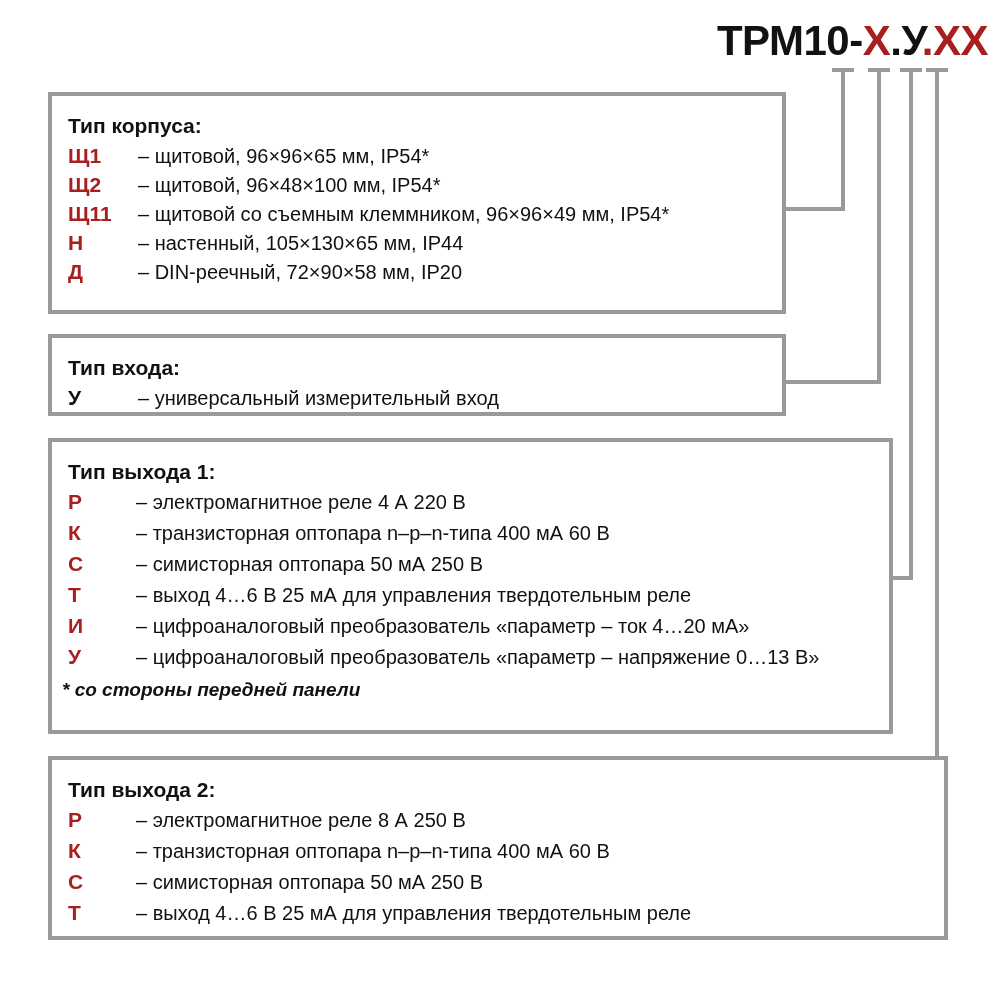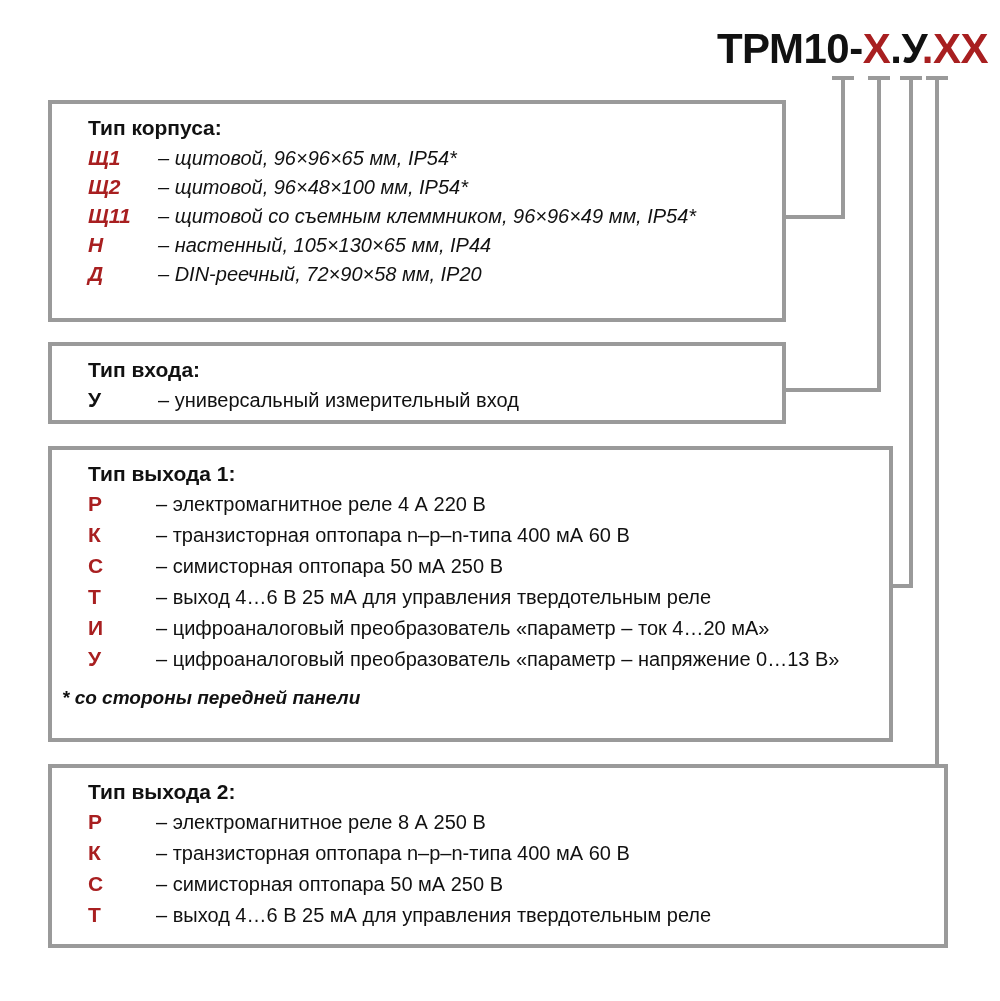--- a/index.html
+++ b/index.html
@@ -12,21 +12,21 @@
     width: 1000px;
     height: 1001px;
     font-family: "Liberation Sans", sans-serif;
     color: #1a1a1a;
     position: relative;
     overflow: hidden;
   }
 
   #stage {
     position: absolute;
-    left: 0; top: 12px;
+    left: 0; top: 4px;
     width: 1000px;
     height: 715px;
   }
 
   
   .title {
     position: absolute;
     right: 12px;
     top: 14px;
     font-size: 42px;
@@ -57,21 +57,22 @@
   }
 
   
   .box {
     position: absolute;
     border: 4px solid #9a9a9a;
     background: #ffffff;
     box-sizing: border-box;
   }
   .box-inner {
-    padding: 12px 0 10px 36px;
+    padding: 12px 0 10px 16px;
+    margin-top: 6px;
   }
   .box-title {
     font-size: 21px;
     font-weight: bold;
     color: #111111;
     margin: 0 0 6px 0;
     white-space: nowrap;
   }
   .row {
     display: flex;
@@ -99,21 +100,21 @@
   #box-housing { left: 48px;  top: 88px;  width: 738px; height: 222px; }
   #box-input   { left: 48px;  top: 330px; width: 738px; height: 82px;  }
   #box-out1    { left: 48px;  top: 434px; width: 845px; height: 296px; }
   #box-out2    { left: 48px;  top: 752px; width: 900px; height: 184px; }
 
   #box-out1 .code { width: 68px; }
   #box-out2 .code { width: 68px; }
   #box-housing .code { width: 70px; }
   #box-input .code { width: 70px; }
 
-  #box-housing .row { margin-bottom: 5px; font-style: italic; }
+  #box-housing .row { margin-bottom: 5px; }
   #box-out1 .row { margin-bottom: 7px; }
   #box-out2 .row { margin-bottom: 7px; }
 
   
   .footnote {
     position: absolute;
     left: 62px;
     bottom: 18px;
     font-size: 19px;
     font-style: italic;

